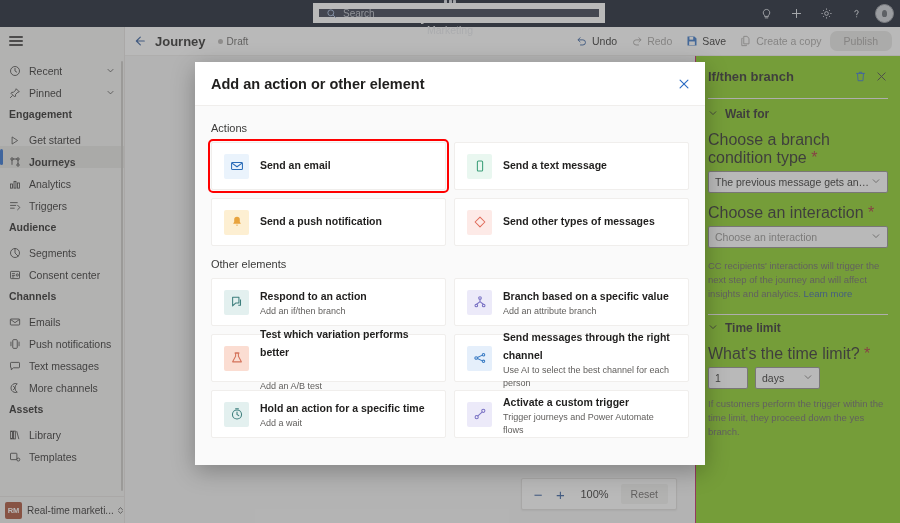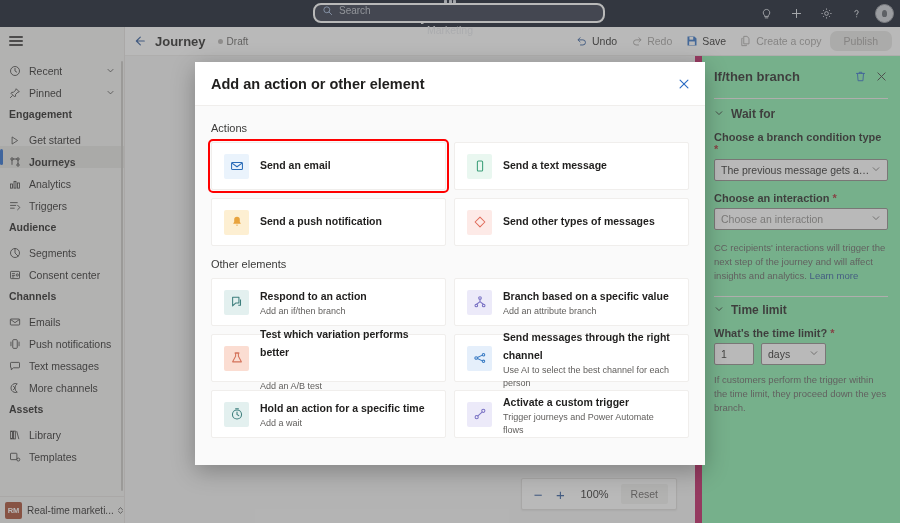--- a/index.html
+++ b/index.html
@@ -24,22 +24,22 @@
   .waffle-grid {
     display: grid; grid-template-columns: repeat(3, 3px);
     grid-template-rows: repeat(3, 3px); gap: 1.6px;
   }
   .waffle-grid i { width: 3px; height: 3px; background: #d6d9e0; border-radius: .5px; display:block; }
   .brand { font-size: 11.5px; font-weight: bold; letter-spacing: .1px; margin-left: 2px; color:#fff; }
   .brand-sep { width: 1px; height: 13px; background: #4a5060; margin: 0 10px; }
   .app-name { font-size: 10.5px; color: #e6e8ec; }
   .search-wrap {
     position: absolute; left: 313px; top: 3px; width: 292px; height: 20px;
-    background: #2a3142; border: 2px solid #ffffff; border-radius: 8px;
-    display: flex; align-items: flex-start; padding: 0 7px; cursor: text;
+    background: #2a3142; border: 6px solid #ffffff; border-radius: 0;
+    display: flex; align-items: center; padding: 0 7px; cursor: text;
   }
   .search-ico { width: 11px; height: 11px; margin-right: 6px; flex: none; }
   .search-ph { font-size: 10px; color: #b8bcc6; }
   .suite-right {
     position: absolute; right: 6px; top: 0; height: 27px;
     display: flex; align-items: center; gap: 0;
   }
   .sbtn {
     width: 30px; height: 27px; display: flex; align-items: center;
     justify-content: center; cursor: pointer; color: #dfe2e8;
@@ -127,31 +127,31 @@
     display: flex; align-items: center; padding: 0 8px; gap: 6px;
     box-shadow: 0 1px 2px rgba(0,0,0,.08);
   }
   .zbtn { width: 20px; height: 20px; display: flex; align-items: center; justify-content: center; color: #2b579a; cursor: pointer; font-size: 15px; }
   .zval { font-size: 11px; color: #201f1e; margin: 0 6px; }
   .zreset { font-size: 10.5px; color: #605e5c; background: #f3f2f1; padding: 4px 10px; border-radius: 2px; cursor: pointer; }
 
   
   .rpanel {
     position: absolute; top: 56px; right: 0; width: 205px; height: 467px;
-    background: #86efac; border-left: 7px solid #be185d; z-index: 2;
+    background: #84cc16; border-left: 1px solid #be185d; z-index: 2;
     padding: 0 12px;
   }
   .rp-head { display: flex; align-items: center; height: 40px; }
   .rp-title { font-size: 13px; font-weight: bold; color: #201f1e; }
   .rp-acts { margin-left: auto; display: flex; align-items: center; gap: 8px; }
   .rp-ico { cursor: pointer; display: flex; align-items: center; }
   .rp-div { height: 1px; background: #edebe9; margin: 2px 0 8px; }
   .rp-sect { display: flex; align-items: center; gap: 7px; margin: 6px 0 10px; cursor: pointer; }
   .rp-sect span { font-size: 12px; font-weight: bold; color: #201f1e; }
-  .rp-label { font-size: 11px; color: #201f1e; margin-bottom: 4px; font-weight: bold; }
+  .rp-label { font-size: 16px; color: #201f1e; margin-bottom: 4px; }
   .req { color: #a4262c; }
   .rp-select {
     height: 22px; border: 1px solid #8a8886; background: #fff; border-radius: 2px;
     display: flex; align-items: center; padding: 0 6px; font-size: 10.5px;
     color: #201f1e; cursor: pointer; margin-bottom: 11px;
   }
   .rp-select.ph { color: #8f8d8b; }
   .rp-select .txt { overflow: hidden; white-space: nowrap; text-overflow: ellipsis; }
   .rp-select .cv { margin-left: auto; color: #605e5c; }
   .rp-help { font-size: 9.5px; color: #605e5c; line-height: 1.45; }

